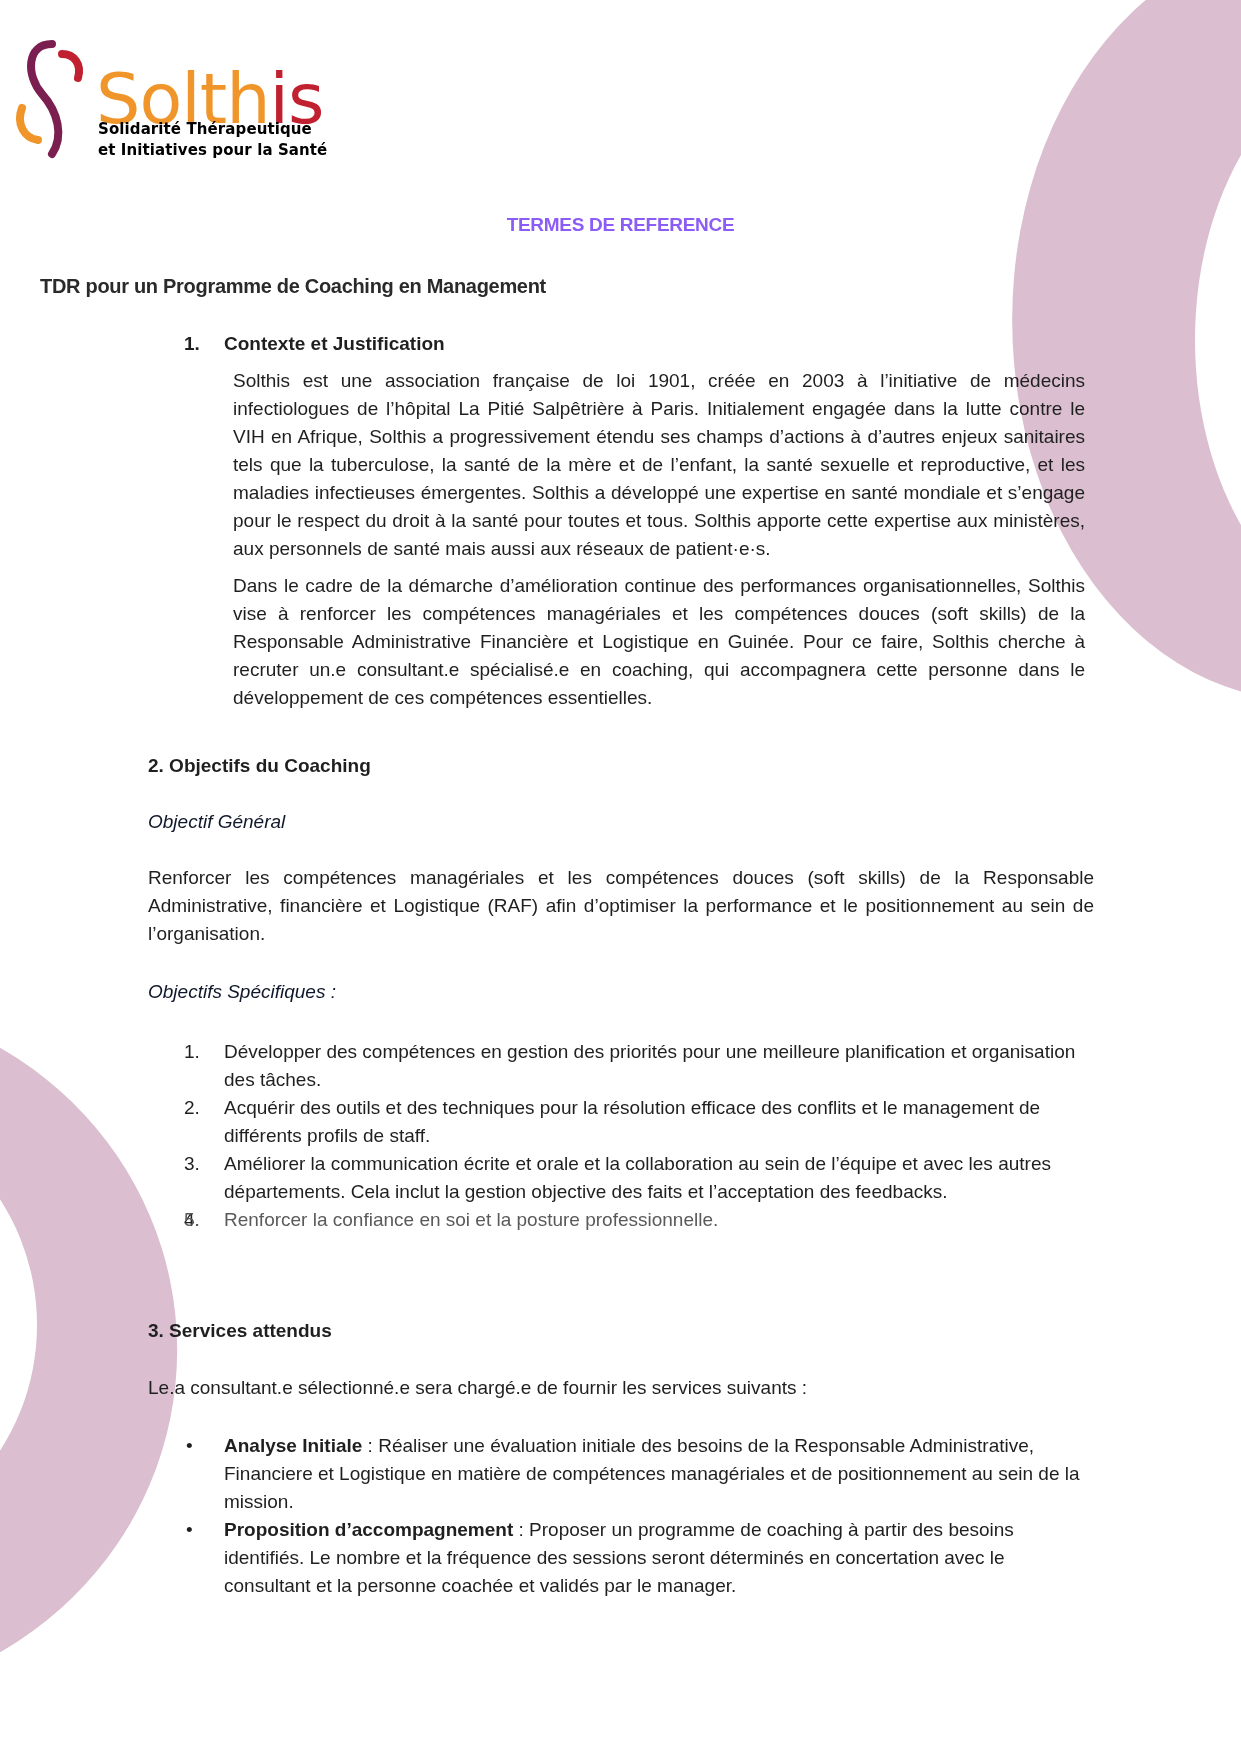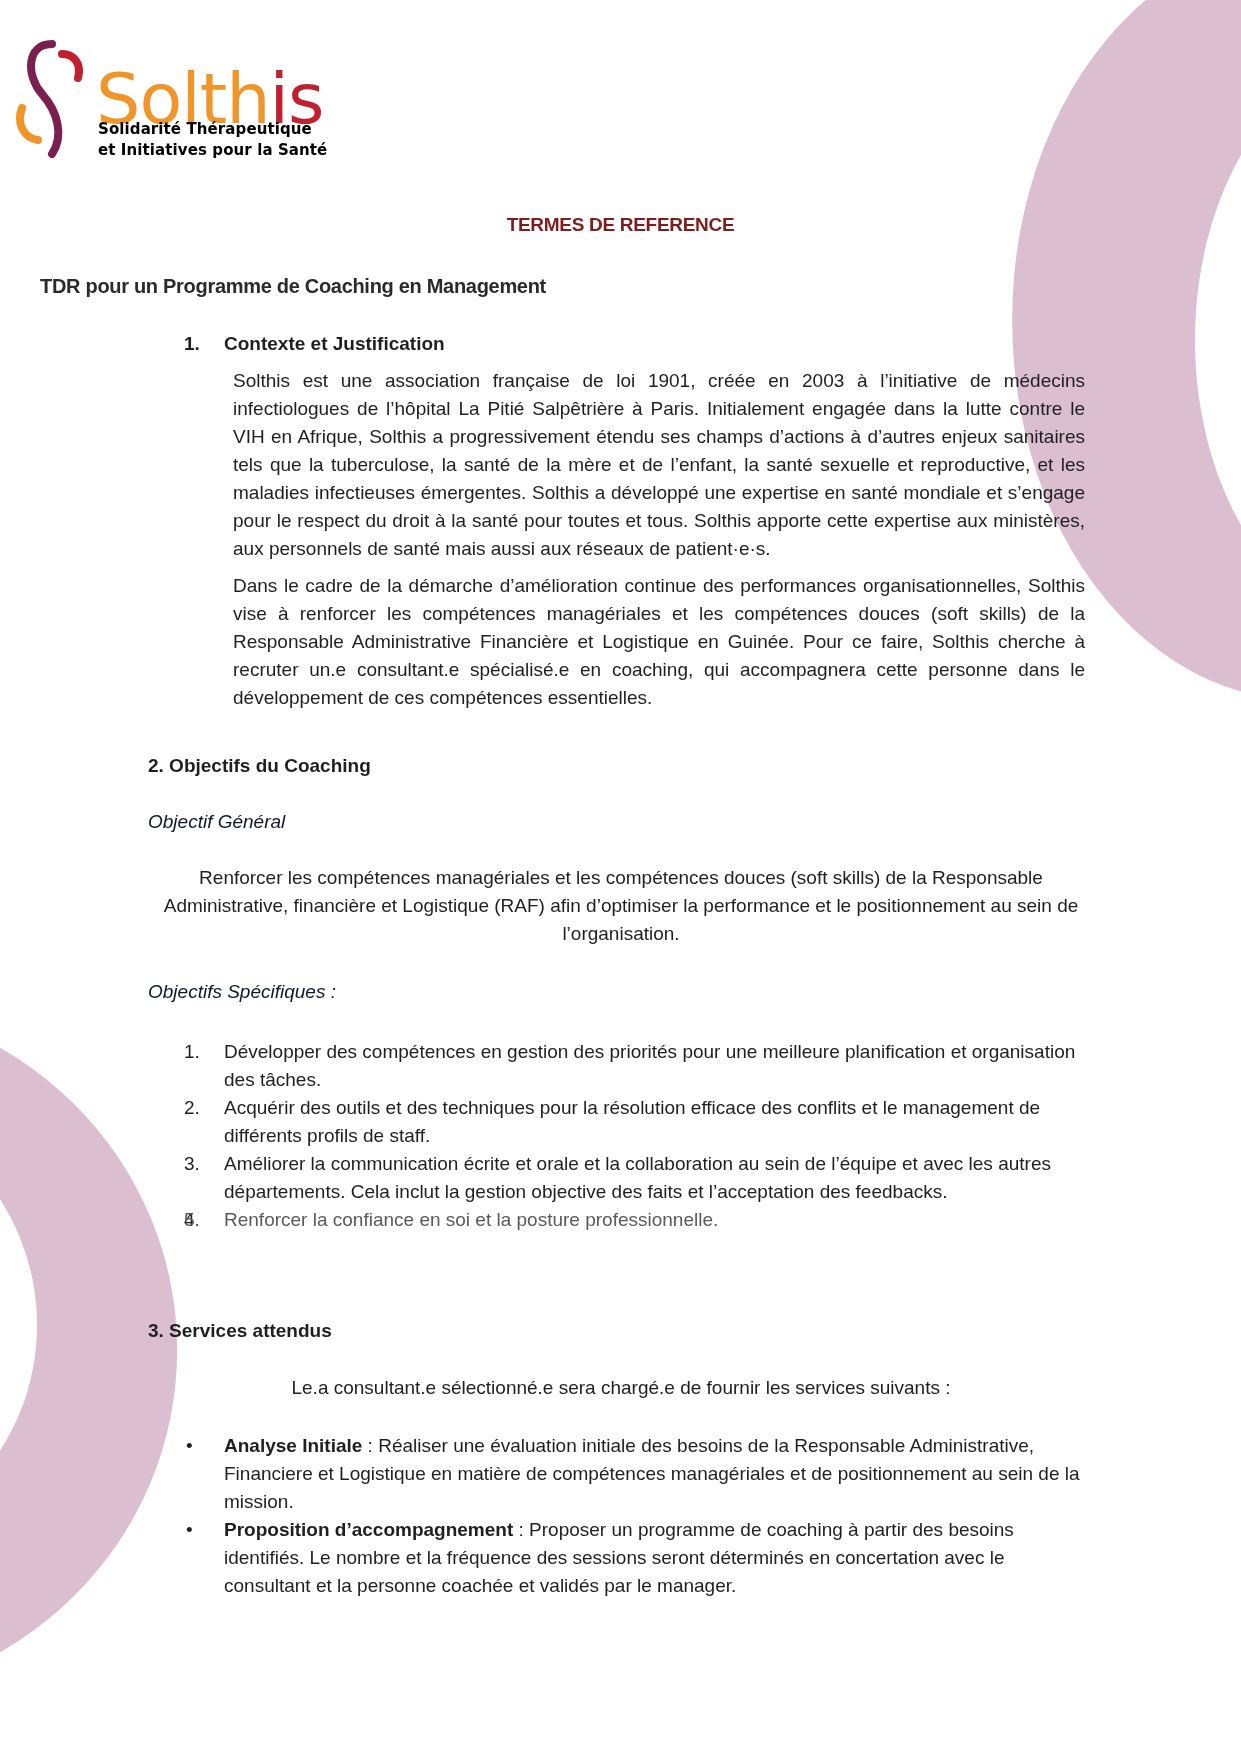--- a/index.html
+++ b/index.html
@@ -12,37 +12,37 @@
   .logo svg { position: absolute; left: 0; top: 0; }
   .logo-word { position: absolute; left: 84px; top: 28px; font-size: 70px; line-height: 70px;
                color: #f0952a; letter-spacing: -1px; font-family: "DejaVu Sans", sans-serif; }
   .logo-word .hi { color: #c0202f; }
   .logo-tag { position: absolute; left: 86px; font-size: 15px; line-height: 21px; color: #000000;
               font-family: "DejaVu Sans", sans-serif; letter-spacing: 0.1px; font-weight: bold; }
   .logo-tag.l1 { top: 83px; }
   .logo-tag.l2 { top: 104px; }
 
   .doc-title { position: absolute; left: 0; width: 1241px; top: 214px; text-align: center;
-               font-size: 19px; font-weight: bold; color: #7f1d1d; letter-spacing: -0.3px; }
+               font-size: 19px; font-weight: bold; color: #8b5cf6; letter-spacing: -0.3px; }
   .doc-subtitle { position: absolute; left: 0; width: 1241px; top: 275px; text-align: left;
                   font-size: 20px; font-weight: bold; color: #2a2a2a; letter-spacing: -0.3px; margin-left: 40px; }
 
   .txt { font-size: 19px; line-height: 28px; }
   .just { text-align: justify; }
 
   .sec1 { position: absolute; left: 184px; top: 330px; width: 910px; }
   .sec1 .num { position: absolute; left: 0; top: 0; font-weight: bold; }
   .sec1 .head { position: absolute; left: 40px; top: 0; font-weight: bold; }
   .sec1 .body { position: absolute; left: 40px; top: 28px; width: 870px; }
   .sec1 .body p { margin: 9px; }
 
   .h2 { position: absolute; left: 148px; font-size: 19px; font-weight: bold; }
   .it { position: absolute; left: 148px; font-size: 19px; font-style: italic; color: #0f172a; }
   .para { position: absolute; left: 148px; width: 946px; }
-  .para p { margin: 0; text-align: center; }
+  .para p { margin: 0; }
 
   .olist { position: absolute; left: 184px; top: 1038px; width: 910px; margin: 0; padding: 0; list-style: none; }
   .olist li { position: relative; padding-left: 40px; }
   .olist li .n { position: absolute; left: 0; top: 0; }
   .olist li.muted { color: #5a5a5a; }
 
   .blist { position: absolute; left: 184px; top: 1432px; width: 910px; margin: 0; padding: 0; list-style: none; }
   .blist li { position: relative; padding-left: 40px; }
   .blist li .bullet { position: absolute; left: 2px; top: 0; }
   .blist li b { font-weight: bold; }

